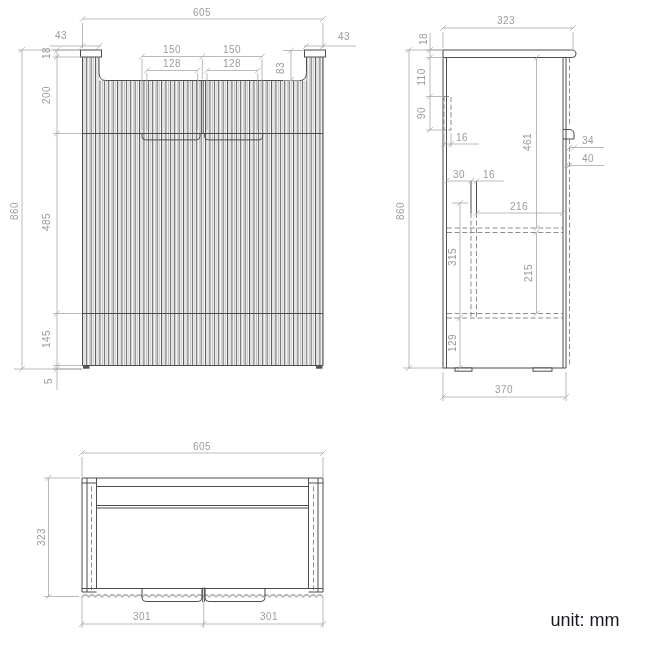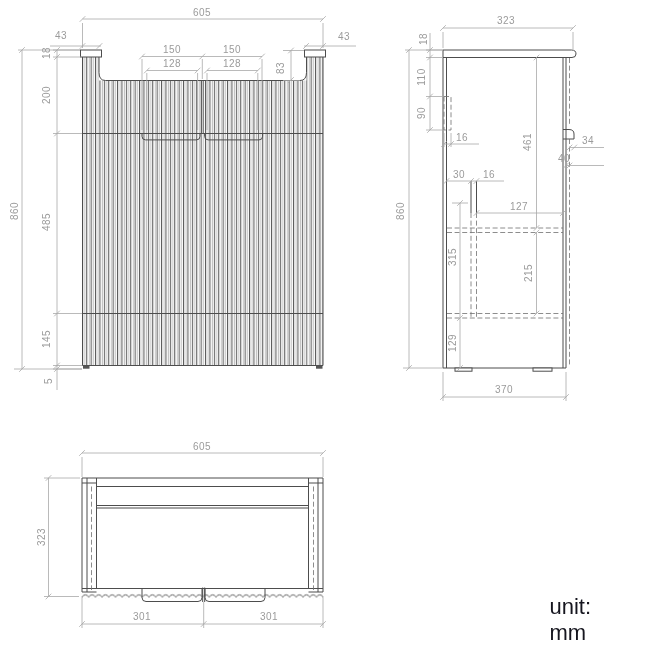--- a/index.html
+++ b/index.html
@@ -2,21 +2,21 @@
 <html><head>
 <meta charset="utf-8">
 <style>
   html,body{margin:0;padding:0;background:#fff;}
   .canvas{position:relative;width:650px;height:650px;background:#ffffff;overflow:hidden;
           font-family:"Liberation Sans",sans-serif;padding-left:6px;}
   svg{position:absolute;left:0;top:0;}
   .dim{position:absolute;font-size:10px;color:#9b9b9b;letter-spacing:.5px;white-space:nowrap;
        transform:translate(-50%,-50%);font-family:"Liberation Sans",sans-serif;}
   .rot{transform:translate(-50%,-50%) rotate(-90deg);}
-  .unit{position:absolute;font-size:22px;color:#16161f;transform:translate(-50%,-50%);
+  .unit{position:absolute;font-size:18px;color:#16161f;transform:translate(-50%,-50%);
         font-family:"Liberation Sans",sans-serif;}
 </style>
 </head>
 <body>
 
 <div class="canvas">
 
 <svg width="650" height="650" viewBox="0 0 650 650">
   <defs>
     <pattern id="flute" width="4.4" height="8" patternUnits="userSpaceOnUse">
@@ -149,24 +149,24 @@
 <span class="dim rot" style="left:46px;top:339px">145</span>
 <span class="dim rot" style="left:48px;top:381px">5</span>
 
 <span class="dim" style="left:506px;top:20px">323</span>
 <span class="dim rot" style="left:423px;top:39px">18</span>
 <span class="dim rot" style="left:421px;top:77px">110</span>
 <span class="dim rot" style="left:421px;top:113px">90</span>
 <span class="dim" style="left:462px;top:137px">16</span>
 <span class="dim rot" style="left:527px;top:142px">461</span>
 <span class="dim" style="left:588px;top:140px">34</span>
-<span class="dim" style="left:564px;top:158px">40</span>
+<span class="dim" style="left:588px;top:158px">40</span>
 <span class="dim" style="left:459px;top:174px">30</span>
 <span class="dim" style="left:489px;top:174px">16</span>
-<span class="dim" style="left:519px;top:206px">127</span>
+<span class="dim" style="left:519px;top:206px">216</span>
 <span class="dim rot" style="left:452px;top:257px">315</span>
 <span class="dim rot" style="left:528px;top:273px">215</span>
 <span class="dim rot" style="left:452px;top:343px">129</span>
 <span class="dim rot" style="left:400px;top:211px">860</span>
 <span class="dim" style="left:504px;top:389px">370</span>
 
 <span class="dim" style="left:202px;top:446px">605</span>
 <span class="dim rot" style="left:41px;top:537px">323</span>
 <span class="dim" style="left:142px;top:616px">301</span>
 <span class="dim" style="left:269px;top:616px">301</span>

